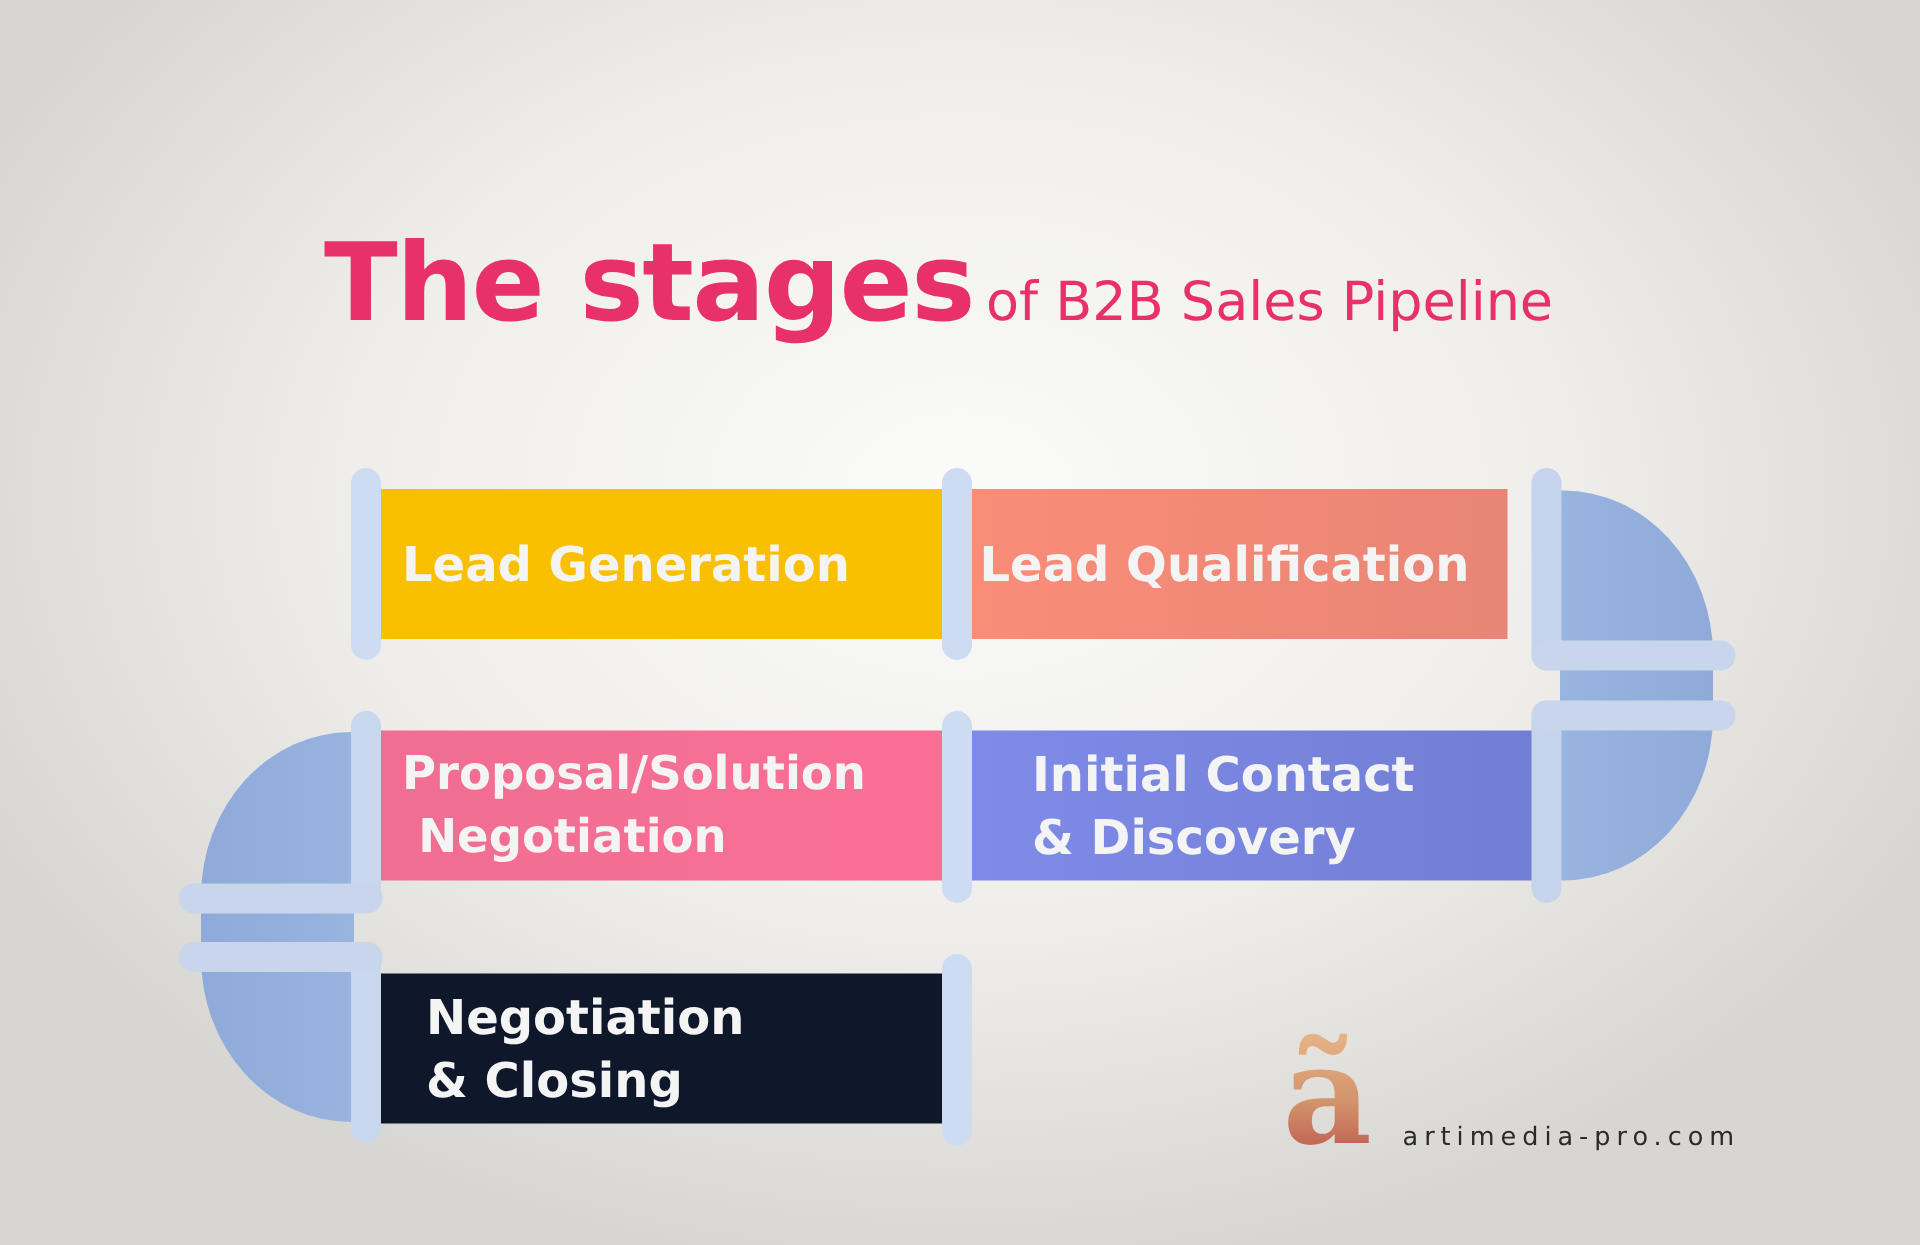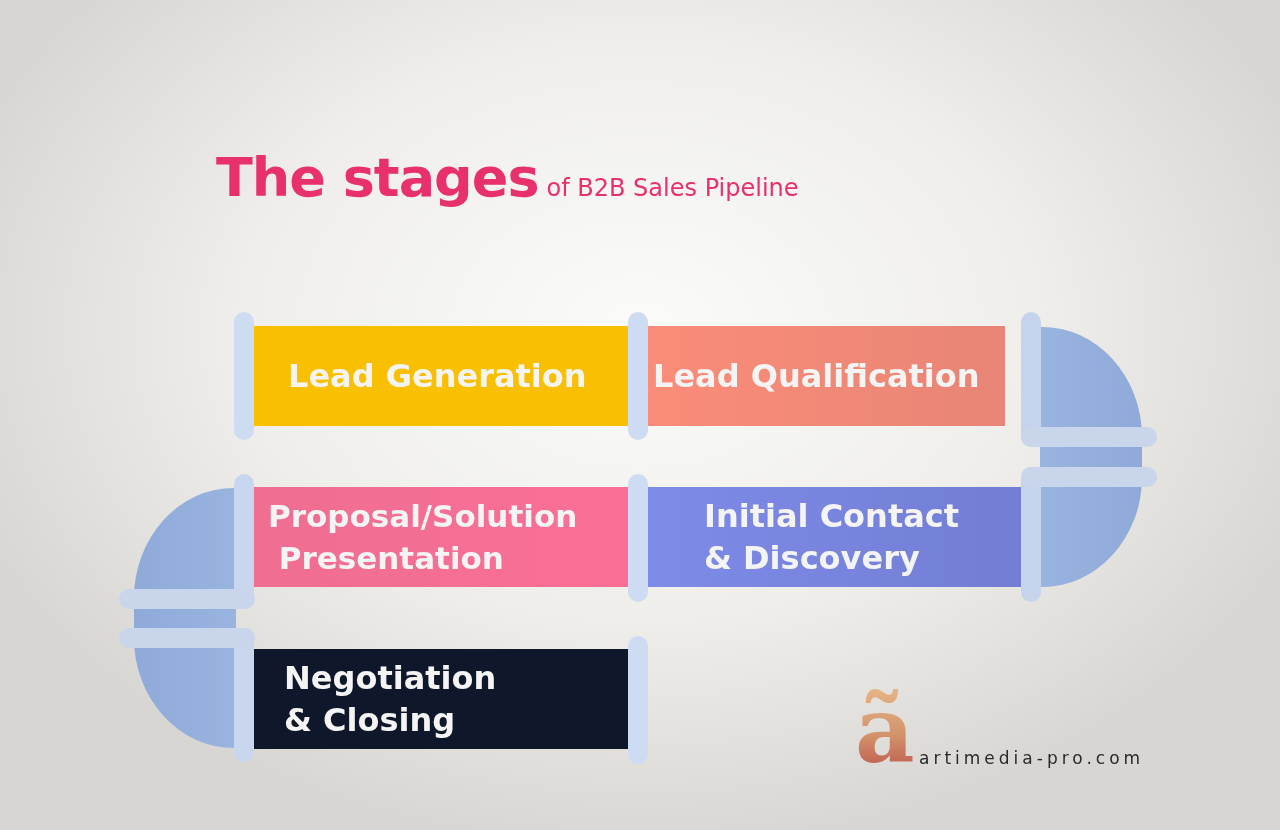--- a/index.html
+++ b/index.html
@@ -5,22 +5,22 @@
   html, body { margin: 0; padding: 0; }
   body {
     width: 1280px; height: 830px; overflow: hidden; position: relative;
     background: radial-gradient(ellipse 720px 520px at 640px 330px, #fbfbf9 0%, #efeeeb 55%, #d8d6d3 100%);
     font-family: "DejaVu Sans", sans-serif;
   }
   .title {
     position: absolute; left: 216px; top: 146px; white-space: nowrap;
     color: #e8306a;
   }
-  .title .big { font-size: 54px; font-weight: bold; letter-spacing: -1px; }
-  .title .small { font-size: 24px; margin-left: 8px; }
+  .title .big { font-size: 72px; font-weight: bold; letter-spacing: -1px; }
+  .title .small { font-size: 36px; margin-left: 8px; }
   .bar {
     position: absolute; height: 100px; display: flex; align-items: center;
     color: #f4f4f4; font-weight: bold; font-size: 32px; line-height: 42px;
     box-sizing: border-box;
   }
   .bar .lbl { white-space: pre; }
   .flange {
     position: absolute; width: 20px; border-radius: 10px; background: #cddcf3;
   }
   .hflange {
@@ -38,46 +38,46 @@
   }
   .logo { position: absolute; left: 855px; top: 682px; }
   .logo .glyph {
     position: absolute; left: 0; top: 0; font-family: "DejaVu Serif", serif;
     font-size: 92px; font-weight: bold; line-height: 96px;
     color: #d69a72; 
     background: linear-gradient(180deg, #e9b98a 0%, #d3936b 55%, #b9504a 100%);
     -webkit-background-clip: text; background-clip: text; -webkit-text-fill-color: transparent;
   }
   .logo .site {
-    position: absolute; left: 64px; top: 66px; white-space: nowrap;
+    position: absolute; left: 80px; top: 66px; white-space: nowrap;
     font-family: "DejaVu Sans", sans-serif; font-size: 17px; letter-spacing: 4px; color: #2a2a2a;
   }
 </style>
 </head>
 <body>
 
 <div class="title">
   <span class="big">The stages</span><span class="small">of B2B Sales Pipeline</span>
 </div>
 
 <div class="elbow-r"></div>
 <div class="elbow-l"></div>
 
-<div class="bar" style="left:254px; top:326px; width:376px; background:#f9c002; padding-left:34px;">
+<div class="bar" style="left:254px; top:326px; width:376px; background:#f9c002; padding-left:14px;">
   <span class="lbl">Lead Generation</span>
 </div>
 <div class="bar" style="left:629px; top:326px; width:376px; background:linear-gradient(90deg,#fb8d78,#e88576); padding-left:24px;">
   <span class="lbl">Lead Qualification</span>
 </div>
 
 <div class="bar" style="left:254px; top:487px; width:376px; background:linear-gradient(90deg,#ef6e92,#fb6f96); padding-left:14px; font-size:31px;">
   <span class="lbl">Proposal/Solution
- Presentation</span>
+ Negotiation</span>
 </div>
-<div class="bar" style="left:648px; top:487px; width:376px; background:linear-gradient(90deg,#7e8be8,#727ed3); padding-left:56px;">
+<div class="bar" style="left:648px; top:487px; width:376px; background:linear-gradient(90deg,#7e8be8,#727ed3); padding-left:40px;">
   <span class="lbl">Initial Contact
 &amp; Discovery</span>
 </div>
 
 <div class="bar" style="left:254px; top:649px; width:376px; background:#0f172a; padding-left:30px;">
   <span class="lbl">Negotiation
 &amp; Closing</span>
 </div>
 
 <div class="flange" style="left:234px; top:312px; height:128px;"></div>

